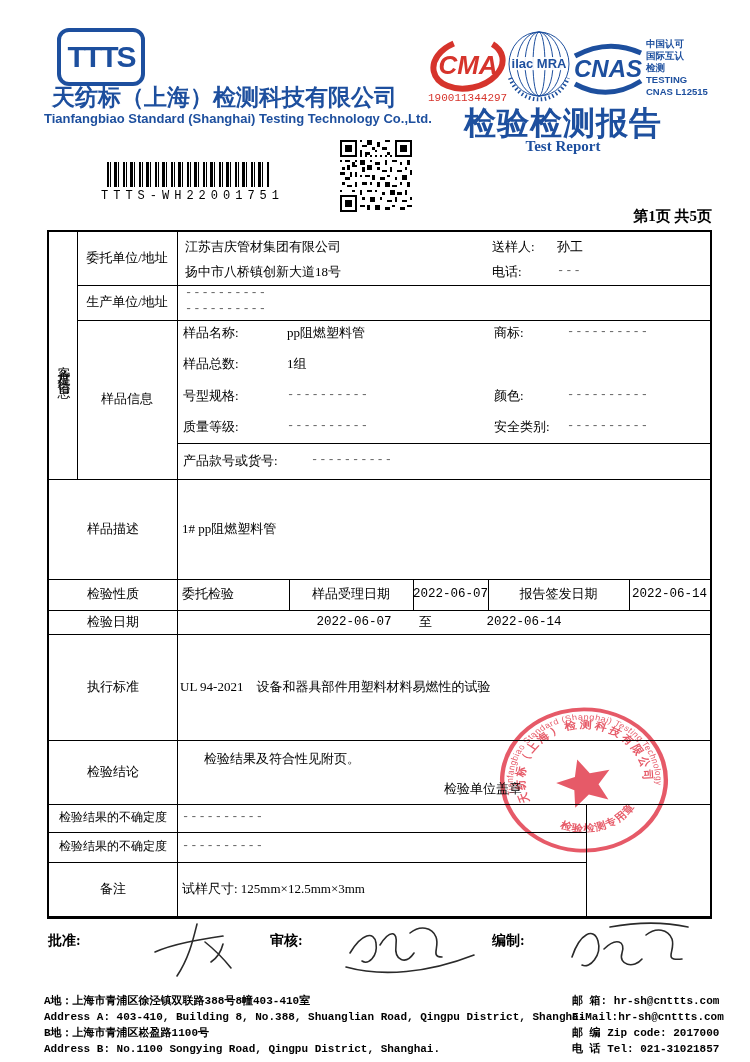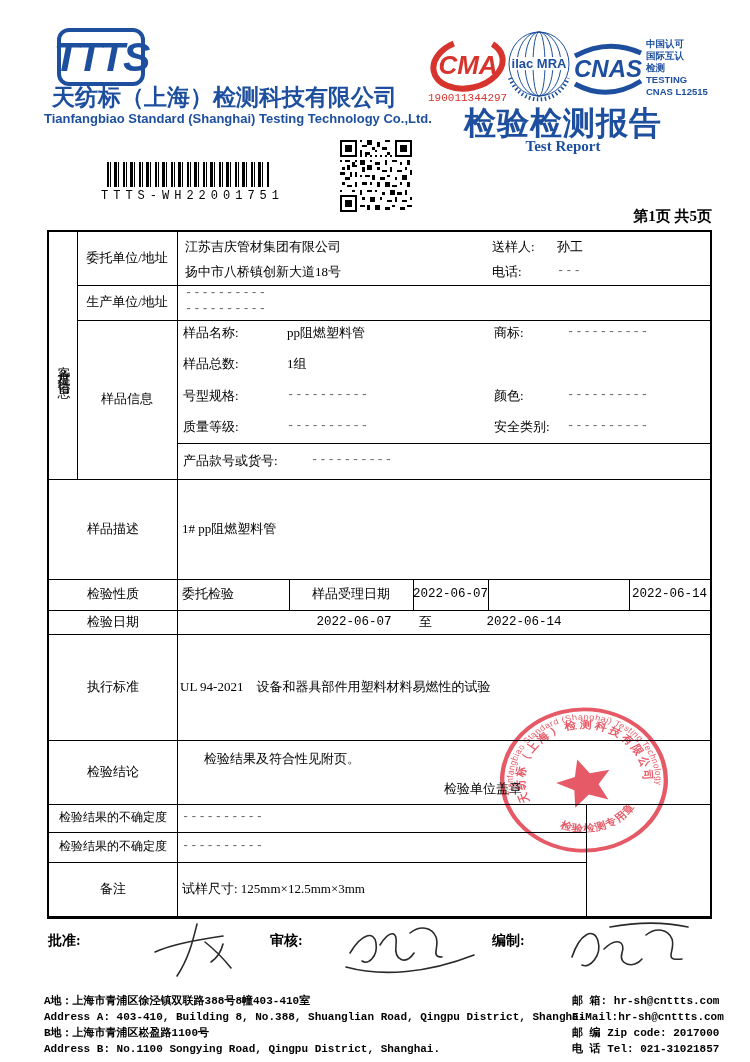--- a/index.html
+++ b/index.html
@@ -23,21 +23,21 @@
   .footer-line{font-family:"Liberation Mono",monospace;font-size:11px;line-height:16px;white-space:nowrap;font-weight:bold;}
   svg text{font-family:"Liberation Sans",sans-serif;}
 </style>
 </head>
 <body>
 
 <div class="page">
 
   <div class="abs" style="left:57px;top:28px;width:80px;height:50px;border:4px solid #1d4f9e;border-radius:12px;
               display:flex;align-items:center;justify-content:center;">
-    <span class="blue" style="font-family:'Liberation Sans',sans-serif;font-weight:bold;font-style:italic;font-size:41px;letter-spacing:-2px;">TTTS</span>
+    <span class="blue" style="font-family:'Liberation Sans',sans-serif;font-weight:bold;font-size:30px;letter-spacing:-2px;">TTTS</span>
   </div>
   <div class="abs blue" style="left:52px;top:82px;font-size:23px;font-weight:bold;white-space:nowrap;">天纺标（上海）检测科技有限公司</div>
   <div class="abs blue" style="left:44px;top:111px;font-size:13px;font-weight:bold;font-family:'Liberation Sans',sans-serif;white-space:nowrap;">Tianfangbiao Standard (Shanghai) Testing Technology Co.,Ltd.</div>
 
   <svg class="abs" style="left:428px;top:36px;" width="80" height="56" viewBox="0 0 80 56">
     <ellipse cx="40" cy="28" rx="35" ry="24" fill="none" stroke="#d6342c" stroke-width="6" stroke-dasharray="130 40" transform="rotate(-12 40 28)"></ellipse>
     <text x="40" y="38" text-anchor="middle" fill="#d6342c" font-size="26" font-weight="bold" font-style="italic">CMA</text>
   </svg>
   <div class="abs red mono" style="left:428px;top:92px;font-size:11px;">190011344297</div>
 
@@ -148,20 +148,21 @@
     <div class="cell" style="left:134px;top:214px;height:30px;">产品款号或货号:</div>
     <div class="cell dash" style="left:262px;top:214px;height:30px;">----------</div>
 
     <div class="cell ctr" style="left:0;top:247px;width:128px;height:100px;">样品描述</div>
     <div class="cell" style="left:133px;top:247px;height:100px;">1# pp阻燃塑料管</div>
 
     <div class="cell ctr" style="left:0;top:347px;width:128px;height:31px;">检验性质</div>
     <div class="cell" style="left:133px;top:347px;height:31px;">委托检验</div>
     <div class="cell ctr" style="left:240px;top:347px;width:124px;height:31px;">样品受理日期</div>
     <div class="cell ctr mono" style="left:364px;top:347px;width:75px;height:31px;font-size:12.5px;">2022-06-07</div>
+    <div class="cell ctr" style="left:439px;top:347px;width:141px;height:31px;">报告签发日期</div>
     <div class="cell ctr mono" style="left:580px;top:347px;width:81px;height:31px;font-size:12.5px;">2022-06-14</div>
 
     <div class="cell ctr" style="left:0;top:378px;width:128px;height:24px;">检验日期</div>
     <div class="cell ctr mono" style="left:240px;top:378px;width:130px;height:24px;font-size:12.5px;">2022-06-07</div>
     <div class="cell" style="left:370px;top:378px;height:24px;">至</div>
     <div class="cell ctr mono" style="left:420px;top:378px;width:110px;height:24px;font-size:12.5px;">2022-06-14</div>
 
     <div class="cell ctr" style="left:0;top:402px;width:128px;height:106px;">执行标准</div>
     <div class="cell" style="left:131px;top:402px;height:106px;white-space:pre;">UL 94-2021　设备和器具部件用塑料材料易燃性的试验</div>
 

